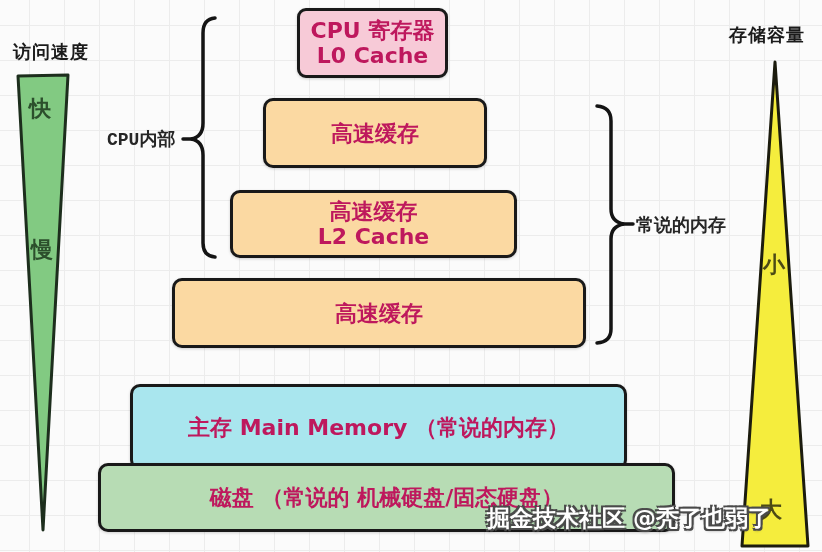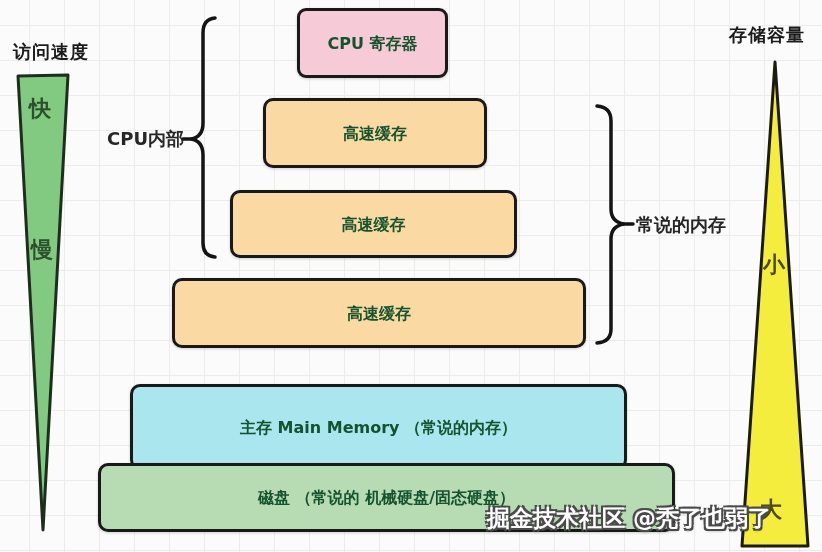--- a/index.html
+++ b/index.html
@@ -37,33 +37,33 @@
   .green-char{color:#2c4f2c;}
   .yellow-char{color:#4c4a15;}
   #fast-char{left:29px;top:94px;}
   #slow-char{left:31px;top:235px;}
   #small-char{left:763px;top:250px;}
   #big-char{left:760px;top:495px;}
   
   .brace-label{
     position:absolute;font-size:18px;font-weight:600;color:#262626;white-space:nowrap;
   }
-  #cpu-internal-label{left:107px;top:127px;}
+  #cpu-internal-label{left:107px;top:127px;font-family:Liberation Mono, monospace;}
   #multi-cache-label{left:636px;top:213px;}
   
   .level{
     position:absolute;
     border:3px solid #191919;
     border-radius:10px;
     box-sizing:border-box;
     display:flex;flex-direction:column;
     align-items:center;justify-content:center;
     text-align:center;
-    color:#14532d;
-    font-size:16px;font-weight:600;line-height:25px;
+    color:#be185d;
+    font-size:22px;font-weight:600;line-height:25px;
     box-shadow:0 1px 3px rgba(0,0,0,0.18);
     white-space:nowrap;
   }
   #level-l0{left:297px;top:8px;width:151px;height:70px;background:#f7cad7;border-radius:9px;}
   #level-l1{left:263px;top:98px;width:224px;height:70px;background:#fbd9a2;}
   #level-l2{left:230px;top:190px;width:287px;height:68px;background:#fbd9a2;}
   #level-l3{left:172px;top:278px;width:414px;height:70px;background:#fbd9a2;}
   #level-mm{left:130px;top:384px;width:497px;height:86px;background:#a9e6ee;}
   #level-dk{left:98px;top:463px;width:577px;height:69px;background:#b7dcb4;}
   
@@ -101,26 +101,28 @@
   <div class="tri-char green-char" id="fast-char">快</div>
   <div class="tri-char green-char" id="slow-char">慢</div>
   <div class="tri-char yellow-char" id="small-char">小</div>
   <div class="tri-char yellow-char" id="big-char">大</div>
 
   <div class="brace-label" id="cpu-internal-label">CPU内部</div>
   <div class="brace-label" id="multi-cache-label">常说的内存</div>
 
   <div class="level" id="level-l0">
     <span>CPU 寄存器</span>
+    <span>L0 Cache</span>
   </div>
   <div class="level" id="level-l1">
     <span>高速缓存</span>
   </div>
   <div class="level" id="level-l2">
     <span>高速缓存</span>
+    <span>L2 Cache</span>
   </div>
   <div class="level" id="level-l3">
     <span>高速缓存</span>
   </div>
   <div class="level" id="level-mm">
     <span>主存 Main Memory （常说的内存）</span>
   </div>
   <div class="level" id="level-dk">
     <span>磁盘 （常说的 机械硬盘/固态硬盘）</span>
   </div>

